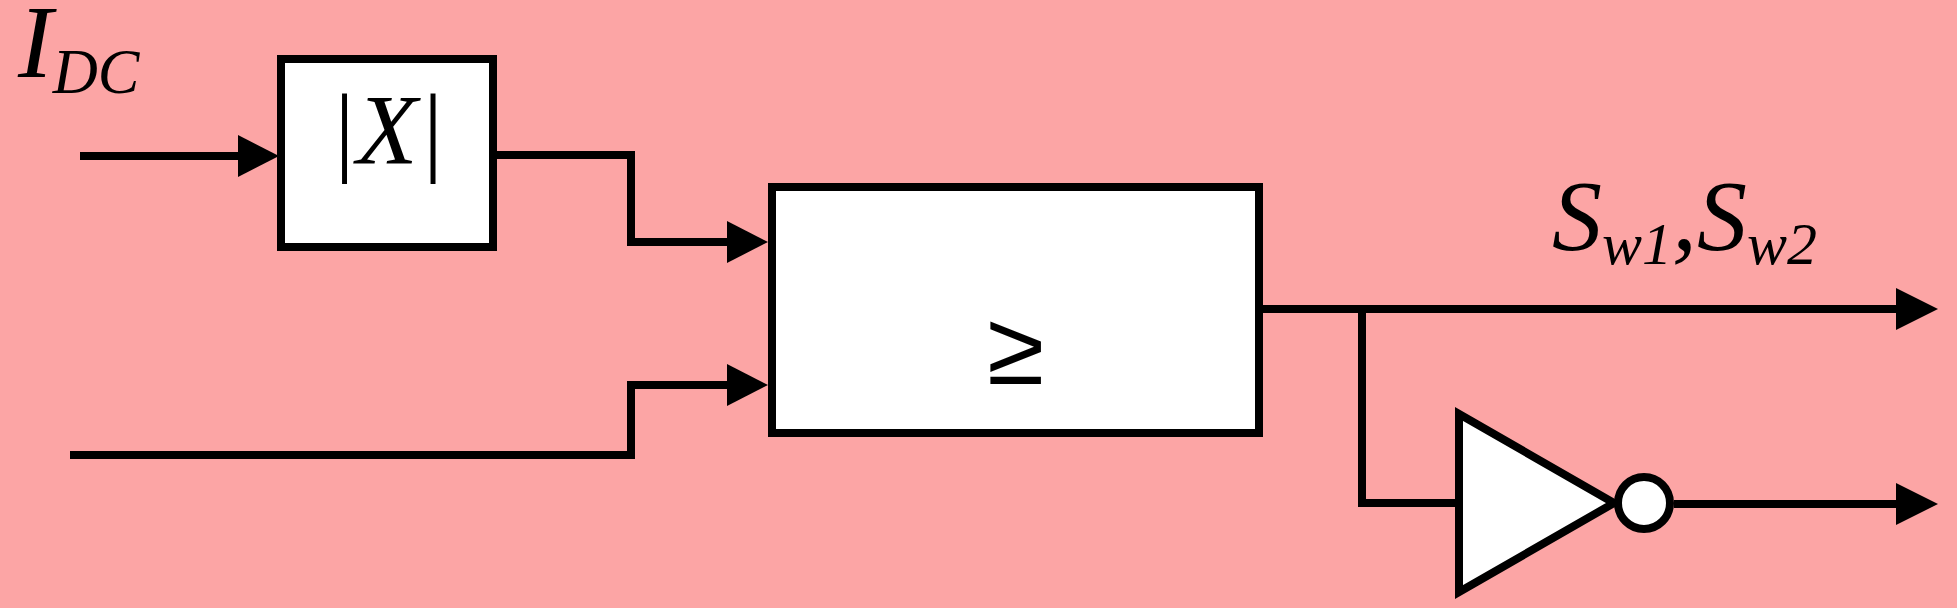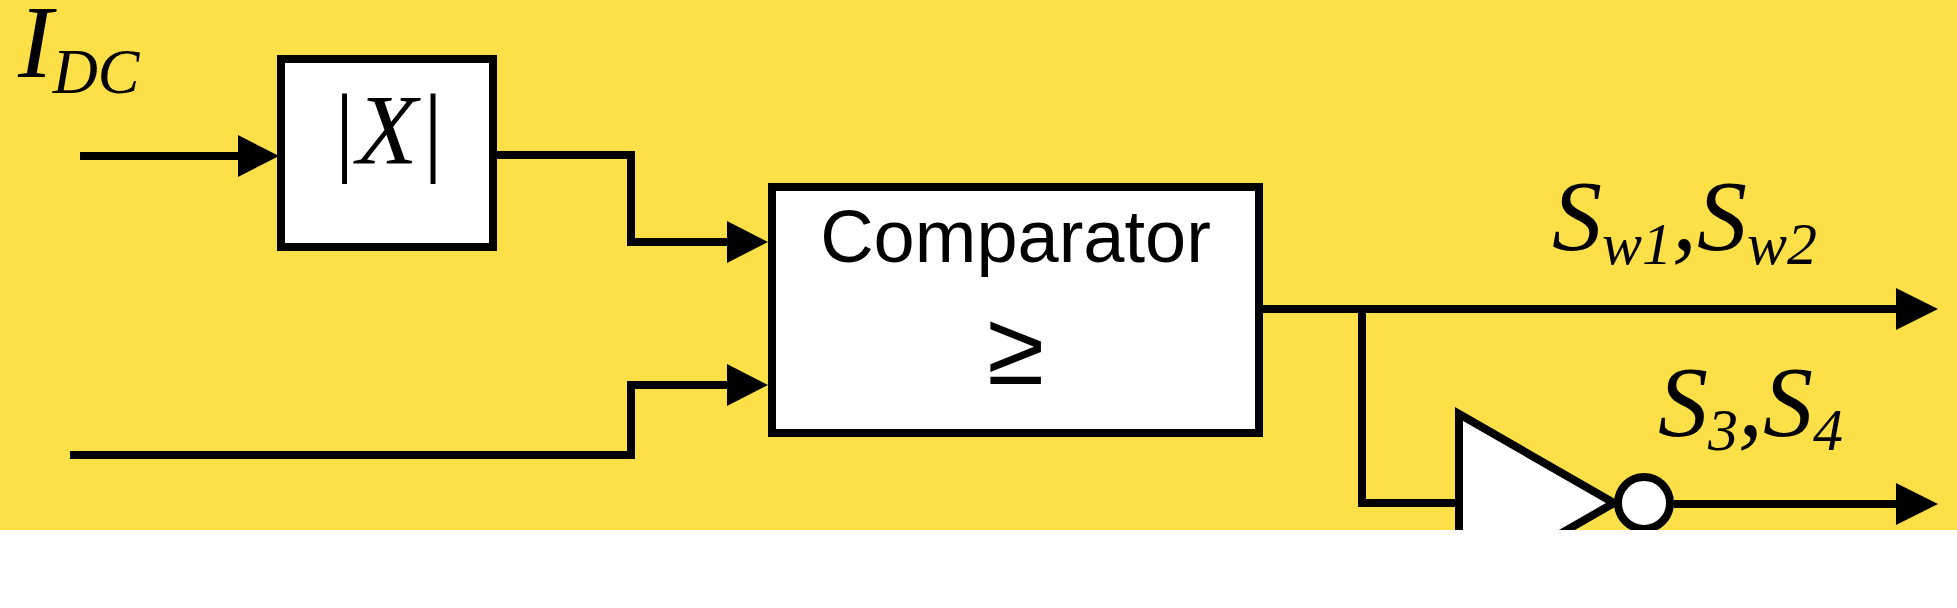--- a/index.html
+++ b/index.html
@@ -1,20 +1,20 @@
 <!DOCTYPE html>
 <html><head>
 <meta charset="utf-8">
 <style>
   html, body { margin: 0; padding: 0; background: #ffffff; }
   .canvas {
     position: relative;
     width: 1957px;
-    height: 530px;
-    background: #fde047;
+    height: 608px;
+    background: #fca5a5;
     overflow: hidden;
     font-family: "Liberation Serif", serif;
   }
   .layer { position: absolute; left: 0; top: 0; }
   .label {
     position: absolute;
     color: #000000;
     line-height: 1;
     white-space: nowrap;
   }
@@ -92,24 +92,20 @@
     <polygon points="1896,483 1896,525 1938,504" fill="#000"></polygon>
   </svg>
 
   <div class="label math idc-label">
     <span>I</span><span class="mathsub">DC</span>
   </div>
 
 
   <div class="label abs-label">|X|</div>
 
-  <div class="label comp-title">Comparator</div>
   <div class="label comp-op">≥</div>
 
   <div class="label math sw-label">
     <span>S</span><span class="mathsub">w1</span><span class="sep">,</span><span>S</span><span class="mathsub">w2</span>
   </div>
 
-  <div class="label math s34-label">
-    <span>S</span><span class="mathsub">3</span><span class="sep">,</span><span>S</span><span class="mathsub">4</span>
-  </div>
 
 </div>
 
 </body></html>

